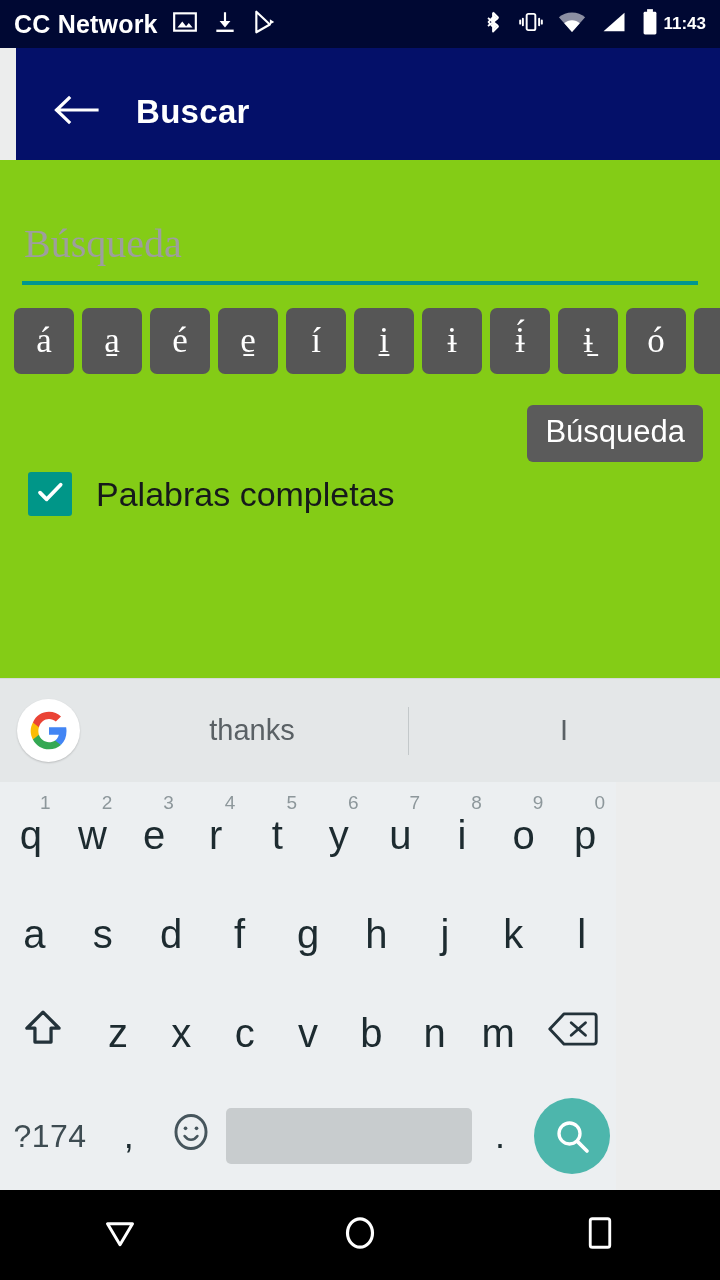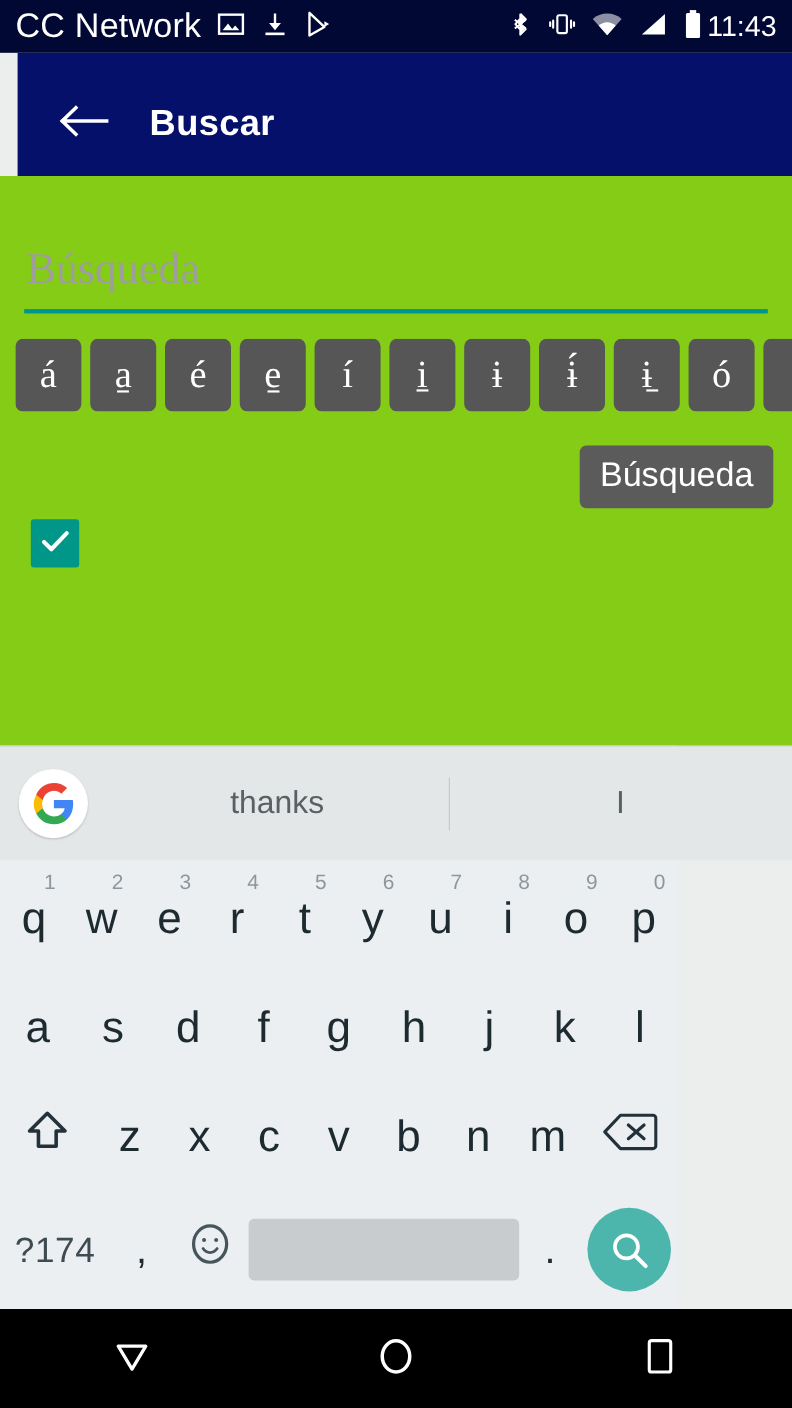--- a/index.html
+++ b/index.html
@@ -10,24 +10,24 @@
     overflow:hidden;
   }
   #screen { position:relative; width:720px; height:1280px; }
 
   
   .statusbar{
     position:absolute; left:0; top:0; width:720px; height:48px;
     background:#000833; color:#ffffff;
     display:flex; align-items:center; padding:0 14px;
   }
-  .status-carrier{ font-size:31px; font-weight:normal; letter-spacing:.2px; }
+  .status-carrier{ font-size:25px; font-weight:bold; letter-spacing:.2px; }
   .status-left-icons{ display:flex; align-items:center; gap:14px; margin-left:14px; }
   .status-right{ margin-left:auto; display:flex; align-items:center; gap:13px; }
-  .status-clock{ font-size:26px; font-weight:normal; margin-left:4px; }
+  .status-clock{ font-size:17px; font-weight:bold; margin-left:4px; }
   .sicon{ display:block; }
 
   
   .appbar{
     position:absolute; left:16px; top:48px; width:720px; height:128px;
     background:#041069; display:flex; align-items:center; padding-left:34px;
   }
   .back-btn{ width:52px; height:52px; display:flex; align-items:center; justify-content:center; }
   .appbar-title{
     color:#ffffff; font-size:33px; font-weight:bold; margin-left:34px; letter-spacing:.3px;
@@ -239,20 +239,21 @@
     <div class="tooltip">Búsqueda</div>
 
     <div class="checkbox-row">
       <span class="cb-box">
         <span>
           <svg width="32" height="32" viewBox="0 0 24 24">
               <path d="M4.5 12.5l5 5L20 6.5" fill="none" stroke="#ffffff" stroke-width="2.8" stroke-linecap="round" stroke-linejoin="round"></path>
             </svg>
         </span>
       </span>
+      <span class="cb-label">Palabras completas</span>
     </div>
   </div>
 
   <div class="keyboard">
 
     <div class="suggest-bar">
       <span class="g-logo">
         <svg width="40" height="40" viewBox="0 0 48 48">
           <path fill="#4285F4" d="M45 24c0-1.6-.15-3.1-.4-4.6H24v9h11.8c-.5 2.7-2 5-4.3 6.6v5.5h7c4.1-3.8 6.5-9.4 6.5-16.5z"></path>
           <path fill="#34A853" d="M24 46c5.8 0 10.7-1.9 14.3-5.2l-7-5.5c-1.9 1.3-4.4 2.1-7.3 2.1-5.6 0-10.4-3.8-12.1-8.9H4.7v5.7C8.3 41.4 15.6 46 24 46z"></path>

